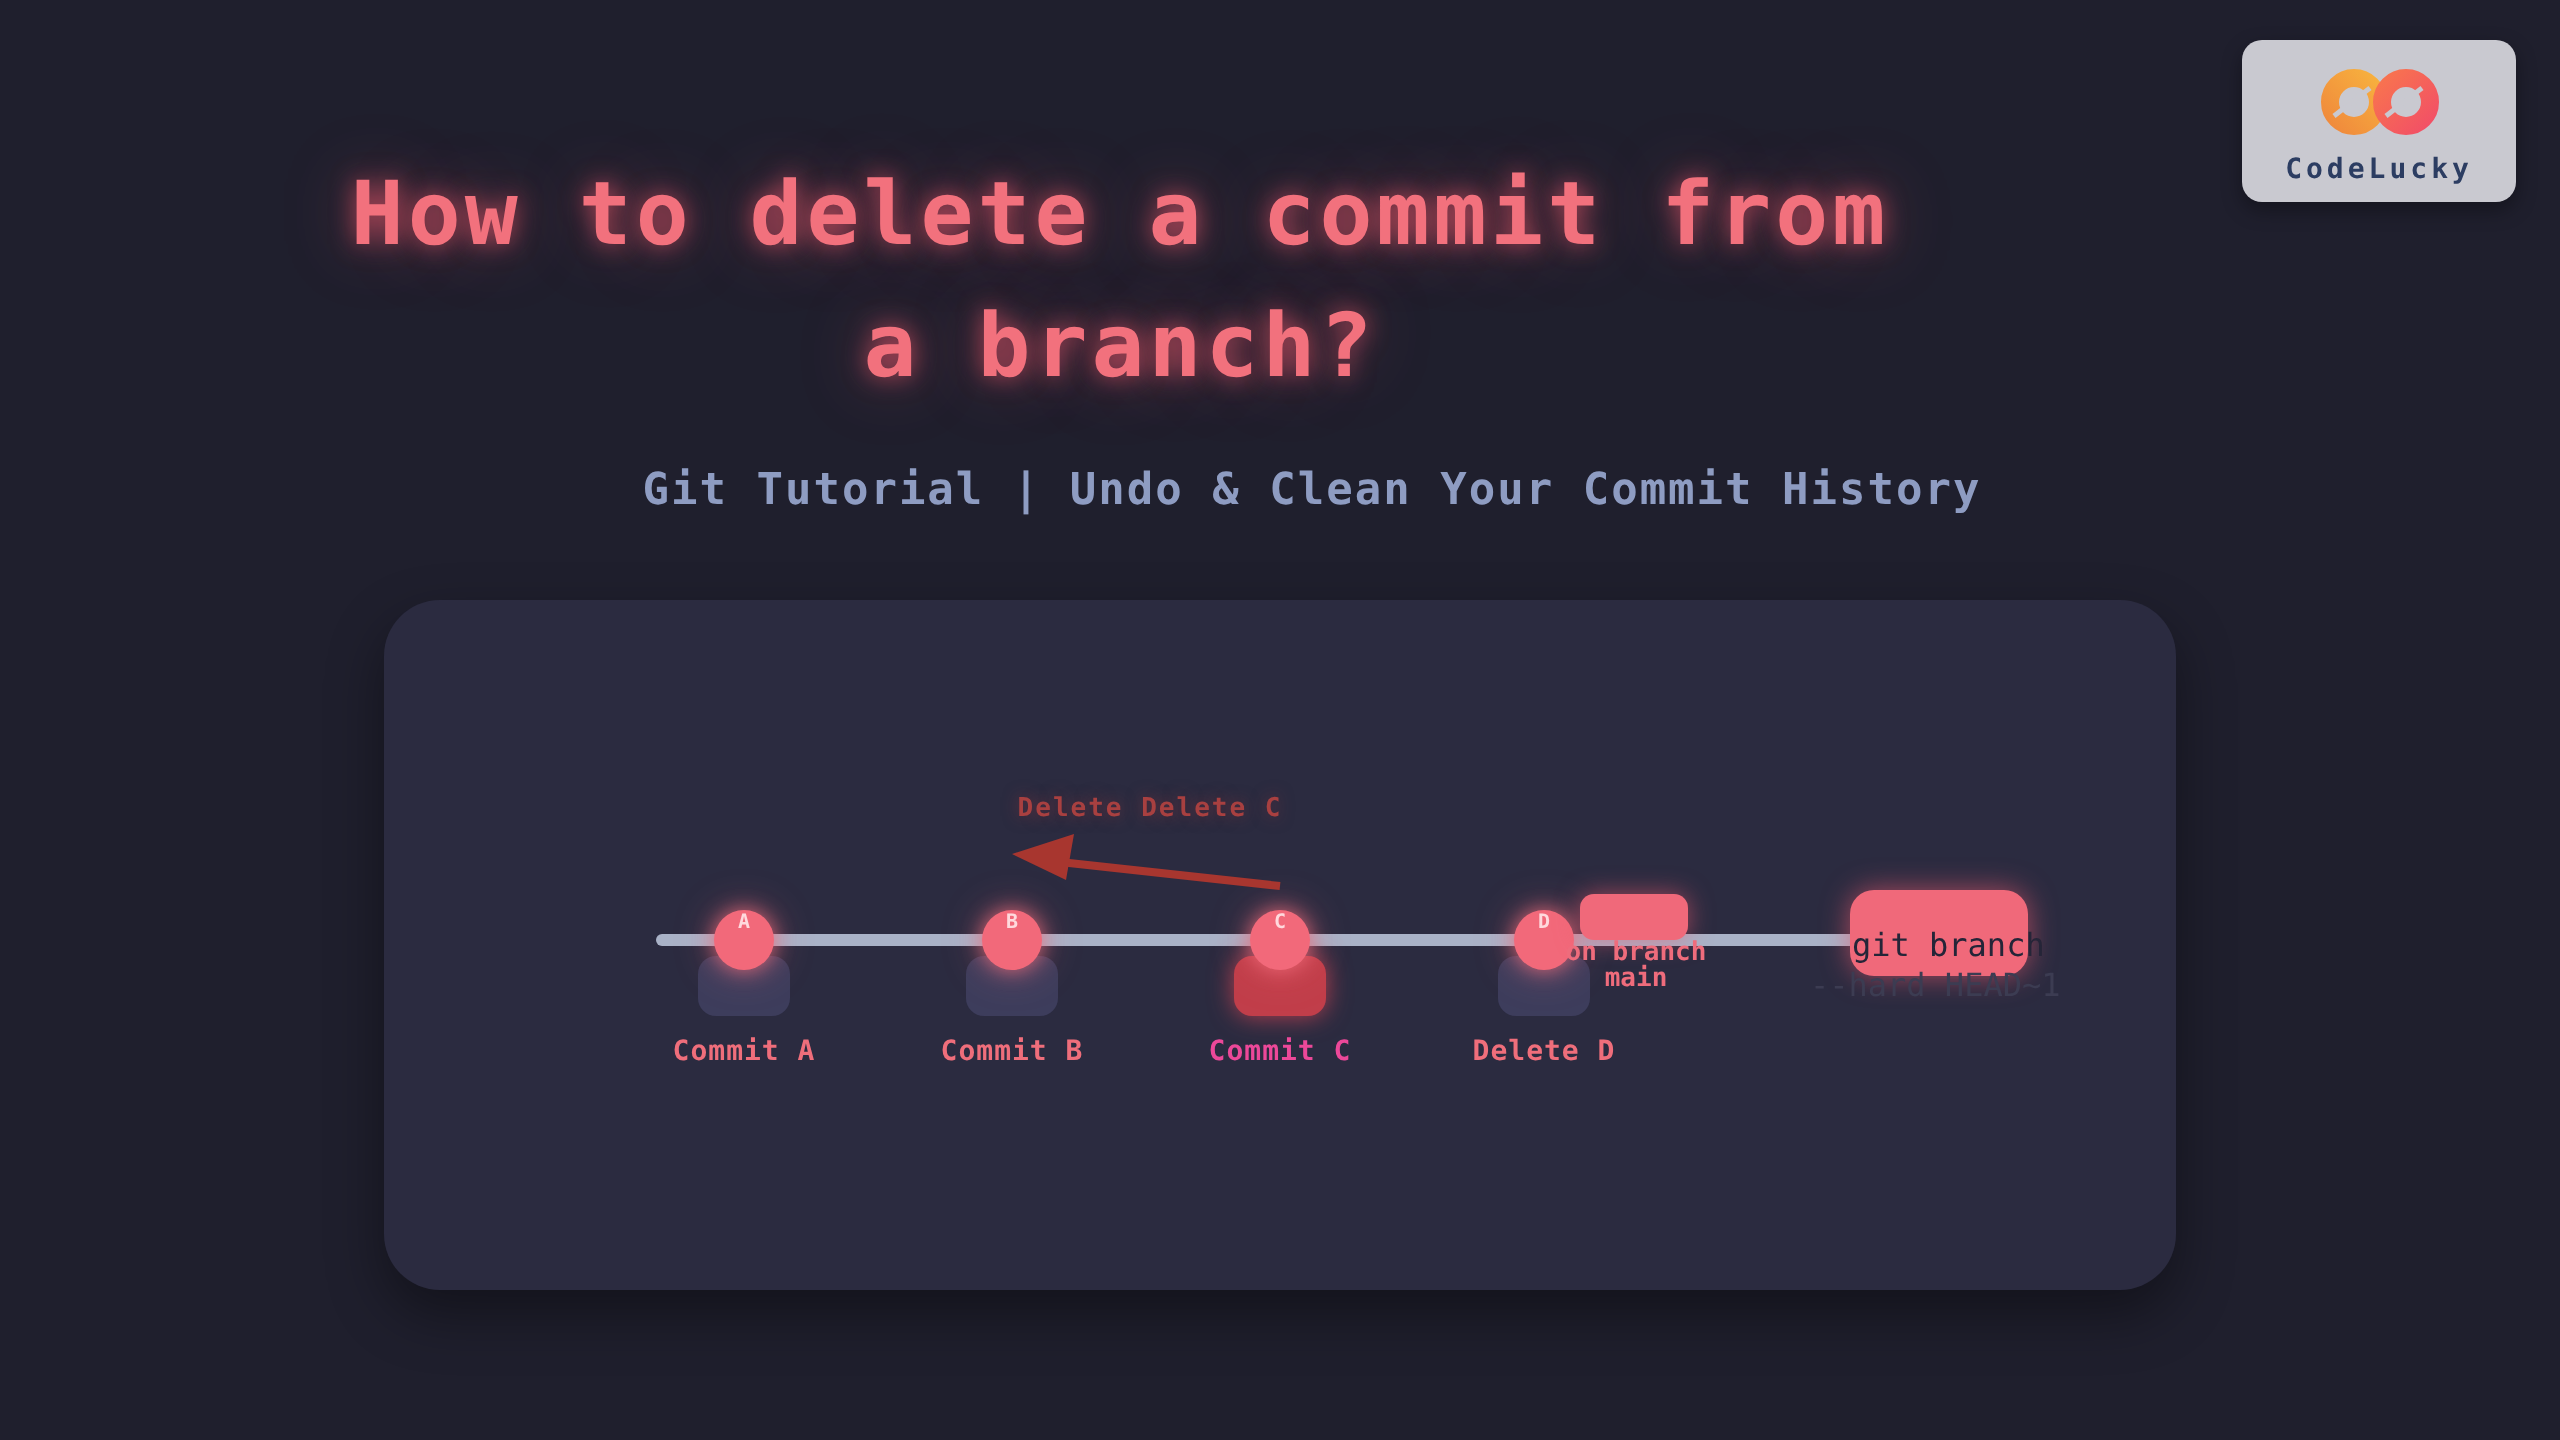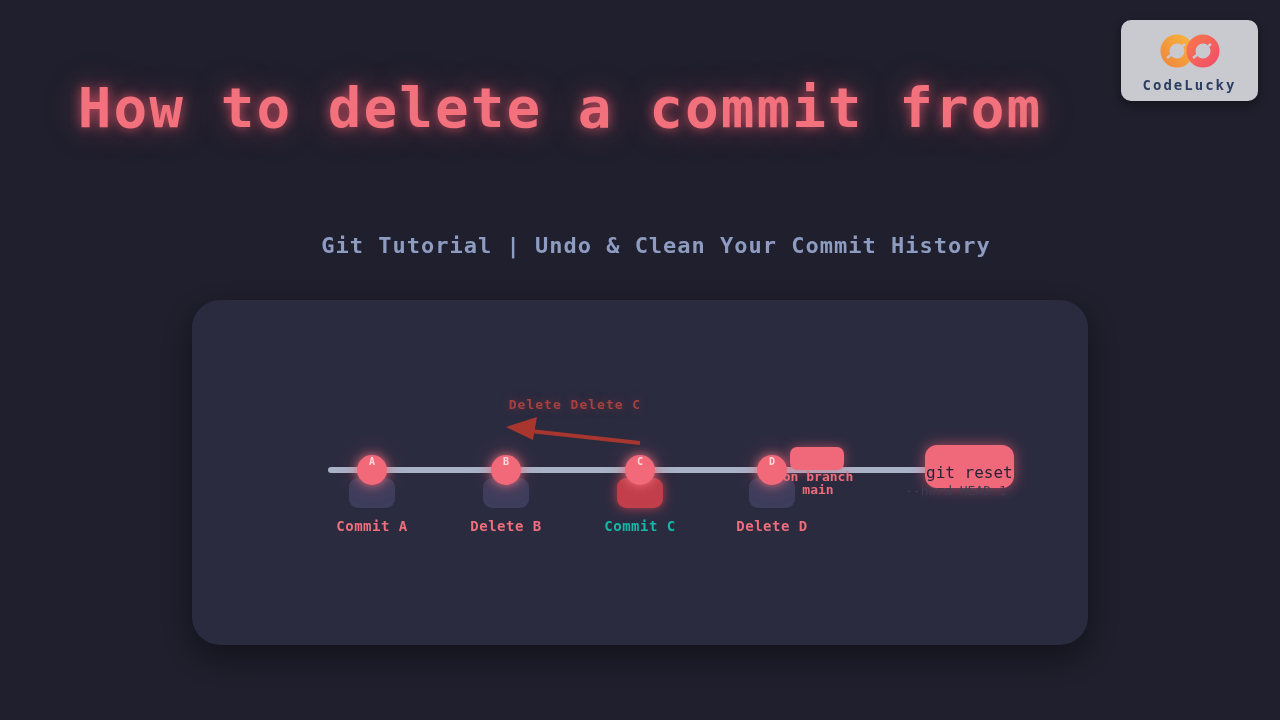--- a/index.html
+++ b/index.html
@@ -16,21 +16,21 @@
     box-shadow:0 4px 10px rgba(0,0,0,.35);
   }
   .logo-badge svg{display:block;margin-top:2px;}
   .logo-text{
     margin-top:6px;font-size:14px;font-weight:bold;letter-spacing:2px;
     color:#2c3d62;
   }
   
   .title{
     position:absolute;left:0;top:75px;width:1120px;text-align:center;
-    font-size:56px;font-weight:bold;letter-spacing:2px;line-height:66px;
+    font-size:44px;font-weight:bold;letter-spacing:2px;line-height:66px;
     color:#f2717d;
     text-shadow:0 0 12px rgba(242,90,110,.75),0 0 35px rgba(242,90,110,.4);
     white-space:nowrap;
   }
   .subtitle{
     position:absolute;left:0;top:233px;width:1280px;text-align:center;
     font-size:22px;font-weight:bold;letter-spacing:1px;line-height:26px;
     color:#8e9cc2;
     margin-left:16px;
   }
@@ -62,21 +62,21 @@
   }
   .commit-letter{
     font-size:10px;font-weight:bold;color:#ffd9dd;line-height:13px;
   }
   .commit-label{
     position:absolute;left:0;top:38px;width:120px;text-align:center;
     font-size:14px;font-weight:bold;letter-spacing:.5px;color:#ef6e7b;
     white-space:nowrap;
     margin-top:30px;
   }
-  .commit.highlight .commit-label{color:#14b8a6;}
+  .commit.highlight .commit-label{color:#ec4899;}
   
   .annotation{
     position:absolute;left:308px;top:97px;width:150px;text-align:center;
     font-size:13px;font-weight:bold;letter-spacing:1px;color:#a84040;
     text-shadow:0 0 8px rgba(166,58,58,.5);
   }
   .arrow-svg{position:absolute;left:308px;top:112px;}
   
   .branch-box{
     position:absolute;left:598px;top:147px;width:54px;height:23px;
@@ -92,21 +92,21 @@
     position:absolute;left:733px;top:145px;width:89px;height:43px;
     background:#f0697a;border-radius:12px;
     box-shadow:0 0 14px rgba(240,90,110,.65);
   }
   .cmd-line1{
     position:absolute;left:734px;top:163px;
     font-size:16px;font-weight:500;color:#252538;white-space:nowrap;
   }
   .cmd-line2{
     position:absolute;left:713px;top:183px;
-    font-size:13px;font-weight:500;color:#3c3c52;white-space:nowrap;
+    font-size:16px;font-weight:500;color:#3c3c52;white-space:nowrap;
   }
 </style>
 </head>
 <body>
 
 <div class="logo-badge">
   <svg width="70" height="40" viewBox="0 0 70 40">
     <defs>
       <linearGradient id="lgL" x1="0" y1="1" x2="1" y2="0">
         <stop offset="0" stop-color="#f08a3c"></stop>
@@ -120,41 +120,42 @@
     <circle cx="22" cy="20" r="12" fill="none" stroke="url(#lgL)" stroke-width="9"></circle>
     <circle cx="48" cy="20" r="12" fill="none" stroke="url(#lgR)" stroke-width="9"></circle>
     <line x1="12" y1="27" x2="30" y2="13" stroke="#c9c9d0" stroke-width="2.5"></line>
     <line x1="38" y1="27" x2="56" y2="13" stroke="#c9c9d0" stroke-width="2.5"></line>
   </svg>
   <div class="logo-text">CodeLucky</div>
 </div>
 
 <div class="title">
   <div>How to delete a commit from</div>
+  <div>a branch?</div>
 </div>
 <div class="subtitle">Git Tutorial | Undo &amp; Clean Your Commit History</div>
 
 <div class="panel">
 
   <div class="timeline"></div>
 
   <div class="commit" style="left:120px;">
     <div class="commit-badge"></div>
     <div class="commit-circle">
       <span class="commit-letter">A</span>
     </div>
     <div class="commit-label">Commit A</div>
   </div>
 
   <div class="commit" style="left:254px;">
     <div class="commit-badge"></div>
     <div class="commit-circle">
       <span class="commit-letter">B</span>
     </div>
-    <div class="commit-label">Delete B</div>
+    <div class="commit-label">Commit B</div>
   </div>
 
   <div class="commit highlight" style="left:388px;">
     <div class="commit-badge"></div>
     <div class="commit-circle">
       <span class="commit-letter">C</span>
     </div>
     <div class="commit-label">Commit C</div>
   </div>
 
@@ -169,16 +170,16 @@
   <div class="annotation">Delete Delete C</div>
   <svg class="arrow-svg" width="150" height="40" viewBox="0 0 150 40">
     <line x1="140" y1="31" x2="30" y2="19" stroke="#a8362f" stroke-width="4"></line>
     <polygon points="6,15 37,5 33,28" fill="#a8362f"></polygon>
   </svg>
 
   <div class="branch-box"></div>
   <div class="branch-label">on branch main</div>
 
   <div class="cmd-box"></div>
-  <div class="cmd-line1">git reset</div>
+  <div class="cmd-line1">git branch</div>
   <div class="cmd-line2">--hard HEAD~1</div>
 
 </div>
 
 </body></html>

